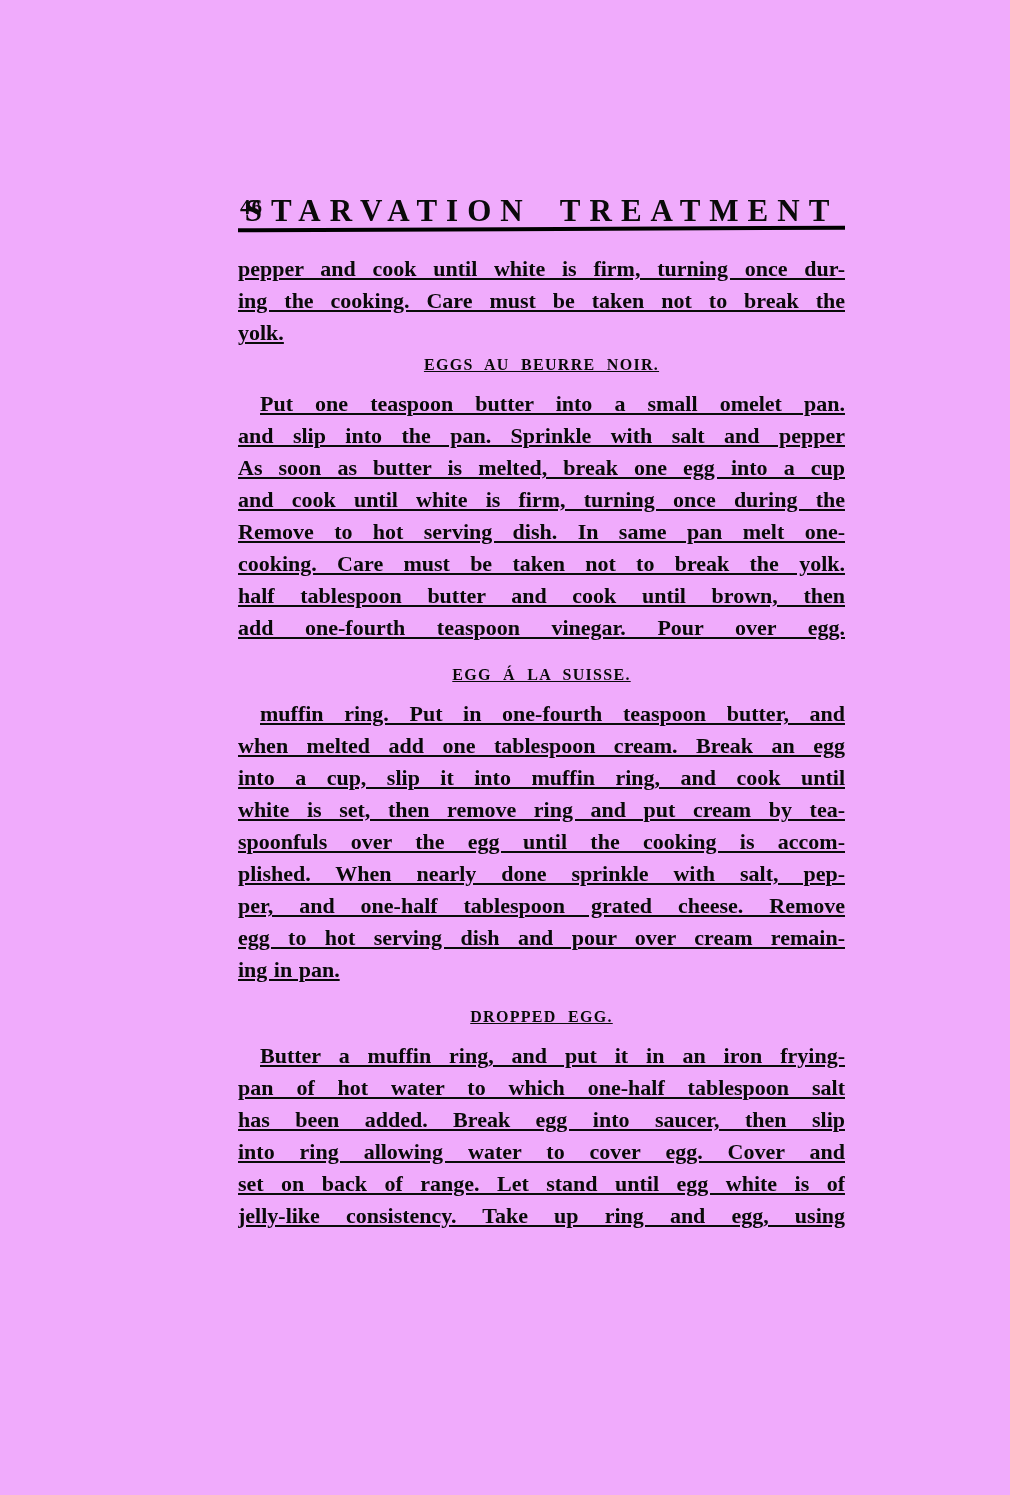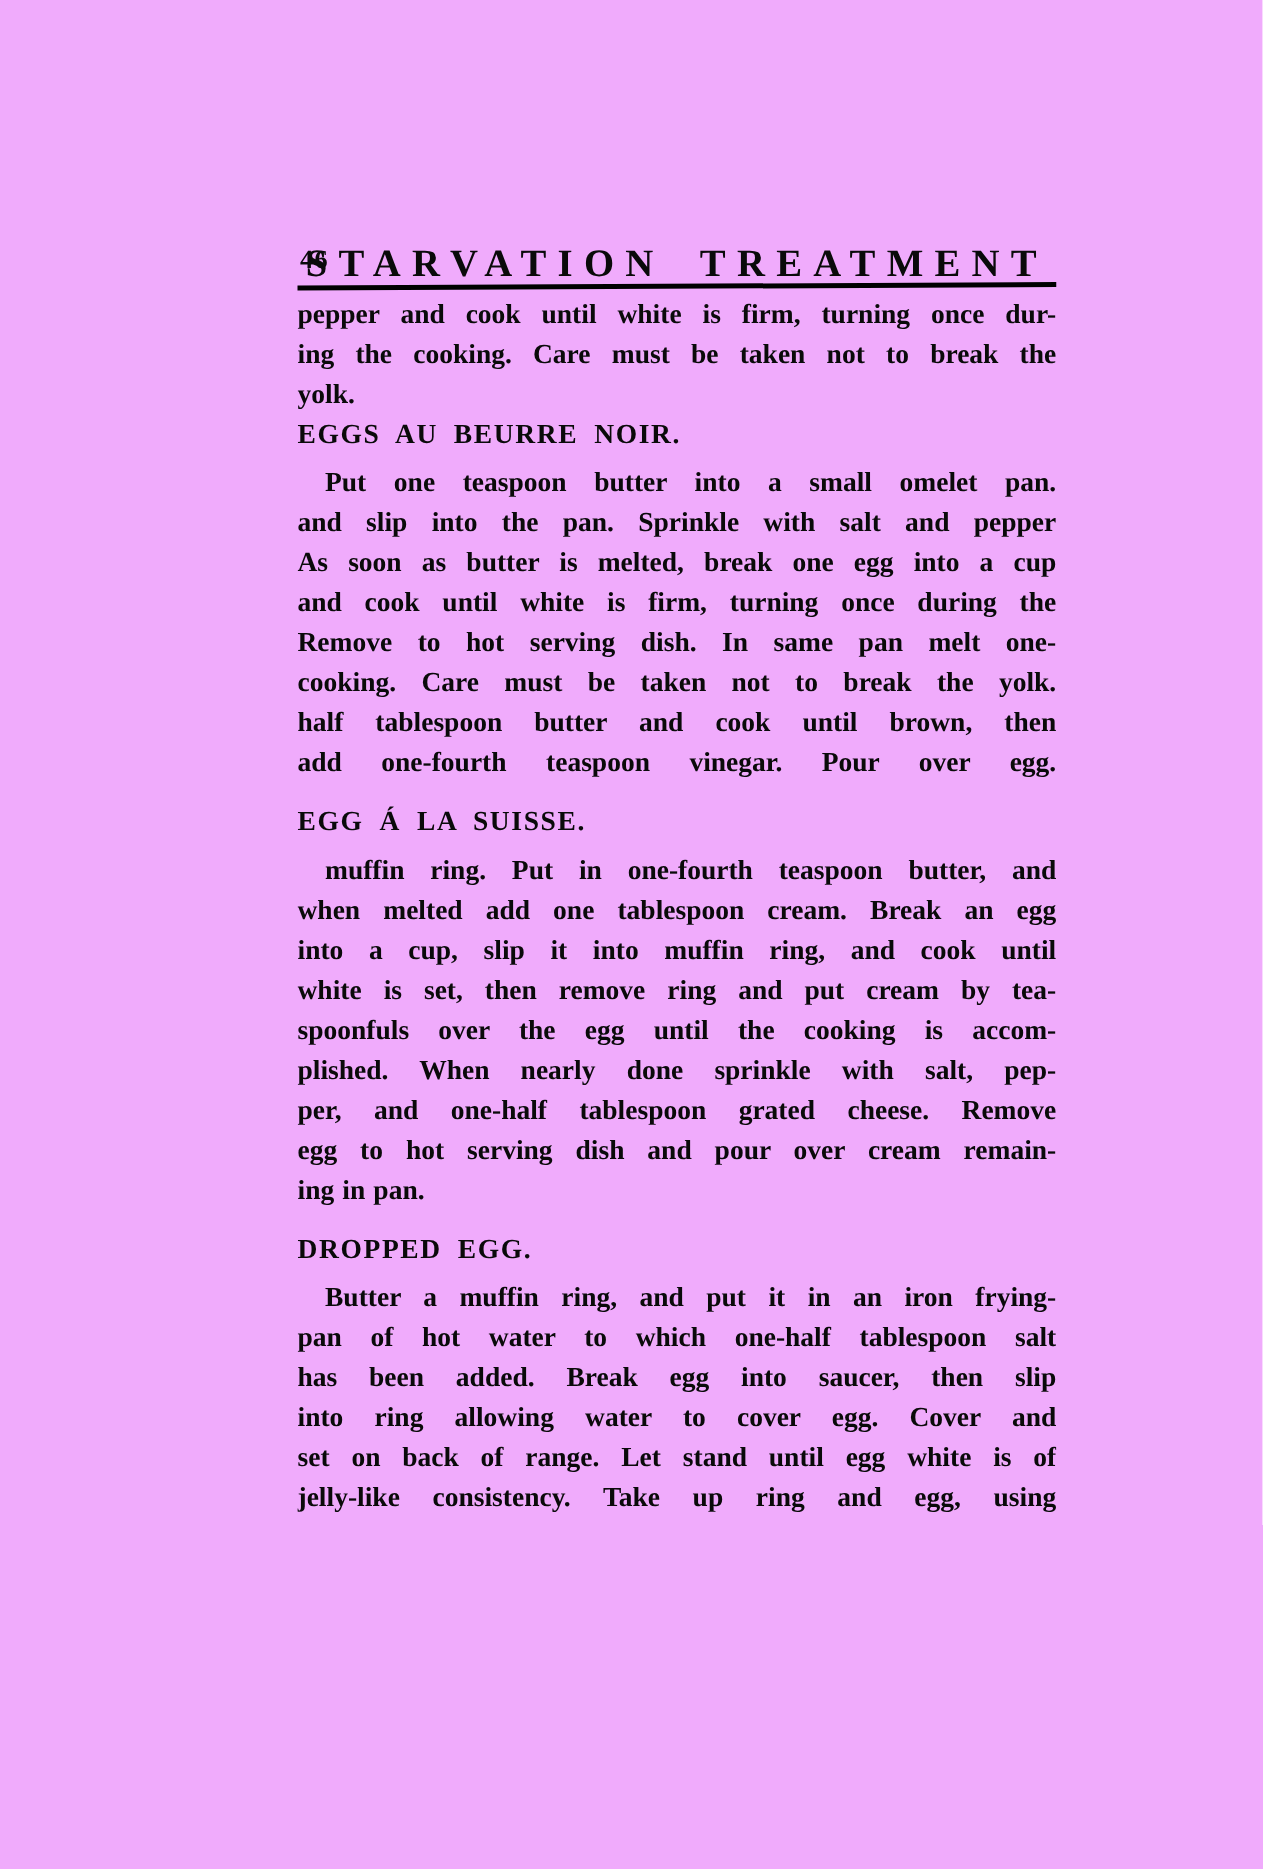--- a/index.html
+++ b/index.html
@@ -43,21 +43,22 @@
     word-spacing: 12px;
     white-space: nowrap;
   }
   .header-rule {
     height: 4px;
     background: #000;
     margin-top: 6px;
     transform: rotate(-0.25deg);
   }
   .body-text {
-    margin-top: 4px;
+    margin-top: 22px;
+    text-decoration: underline;
   }
   .paragraph {
     margin: 0 0 0 0;
   }
   .line {
     font-size: 22px;
     font-weight: 700;
     line-height: 32px;
     height: 32px;
     overflow: hidden;
@@ -66,22 +67,22 @@
     word-spacing: 1px;
   }
   .line.line-left {
     text-align-last: left;
   }
   .paragraph.indented .line:first-child {
     text-indent: 22px;
   }
   .section-heading {
     margin: 20px 0 12px 0;
-    text-align: left;
-    font-size: 22px;
+    text-align: center;
+    font-size: 16px;
     font-weight: 700;
     letter-spacing: 1.3px;
     word-spacing: 6px;
     line-height: 22px;
   }
   #body-content > .section-heading:first-of-type {
     margin-top: 5px;
   }
 </style>
 </head>

